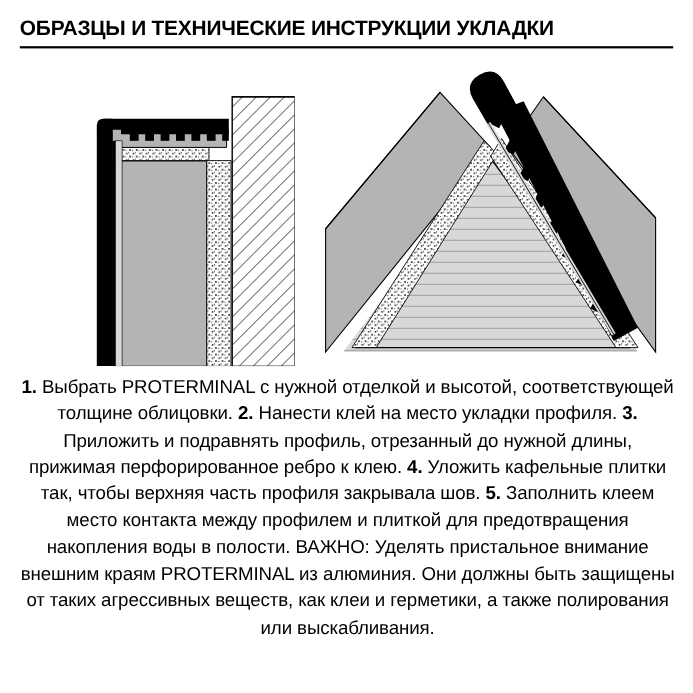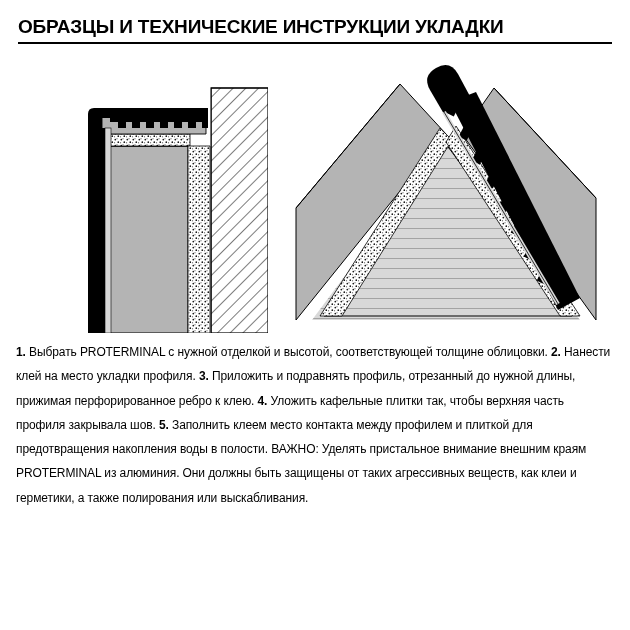--- a/index.html
+++ b/index.html
@@ -62,23 +62,23 @@
   .fig-right { left: 262px; width: 332px; }
 
   .fig svg { display: block; }
 
   
   .caption {
     position: absolute;
     left: 16px;
     top: 340px;
     width: 600px;
-    font-size: 12px;
+    font-size: 17px;
     line-height: 24.3px;
-    text-align: left;
+    text-align: center;
     letter-spacing: -0.1px;
   }
 </style>
 </head>
 <body>
 
 <div class="page">
 
   <div class="title">ОБРАЗЦЫ И ТЕХНИЧЕСКИЕ ИНСТРУКЦИИ УКЛАДКИ</div>
   <div class="title-rule"></div>

